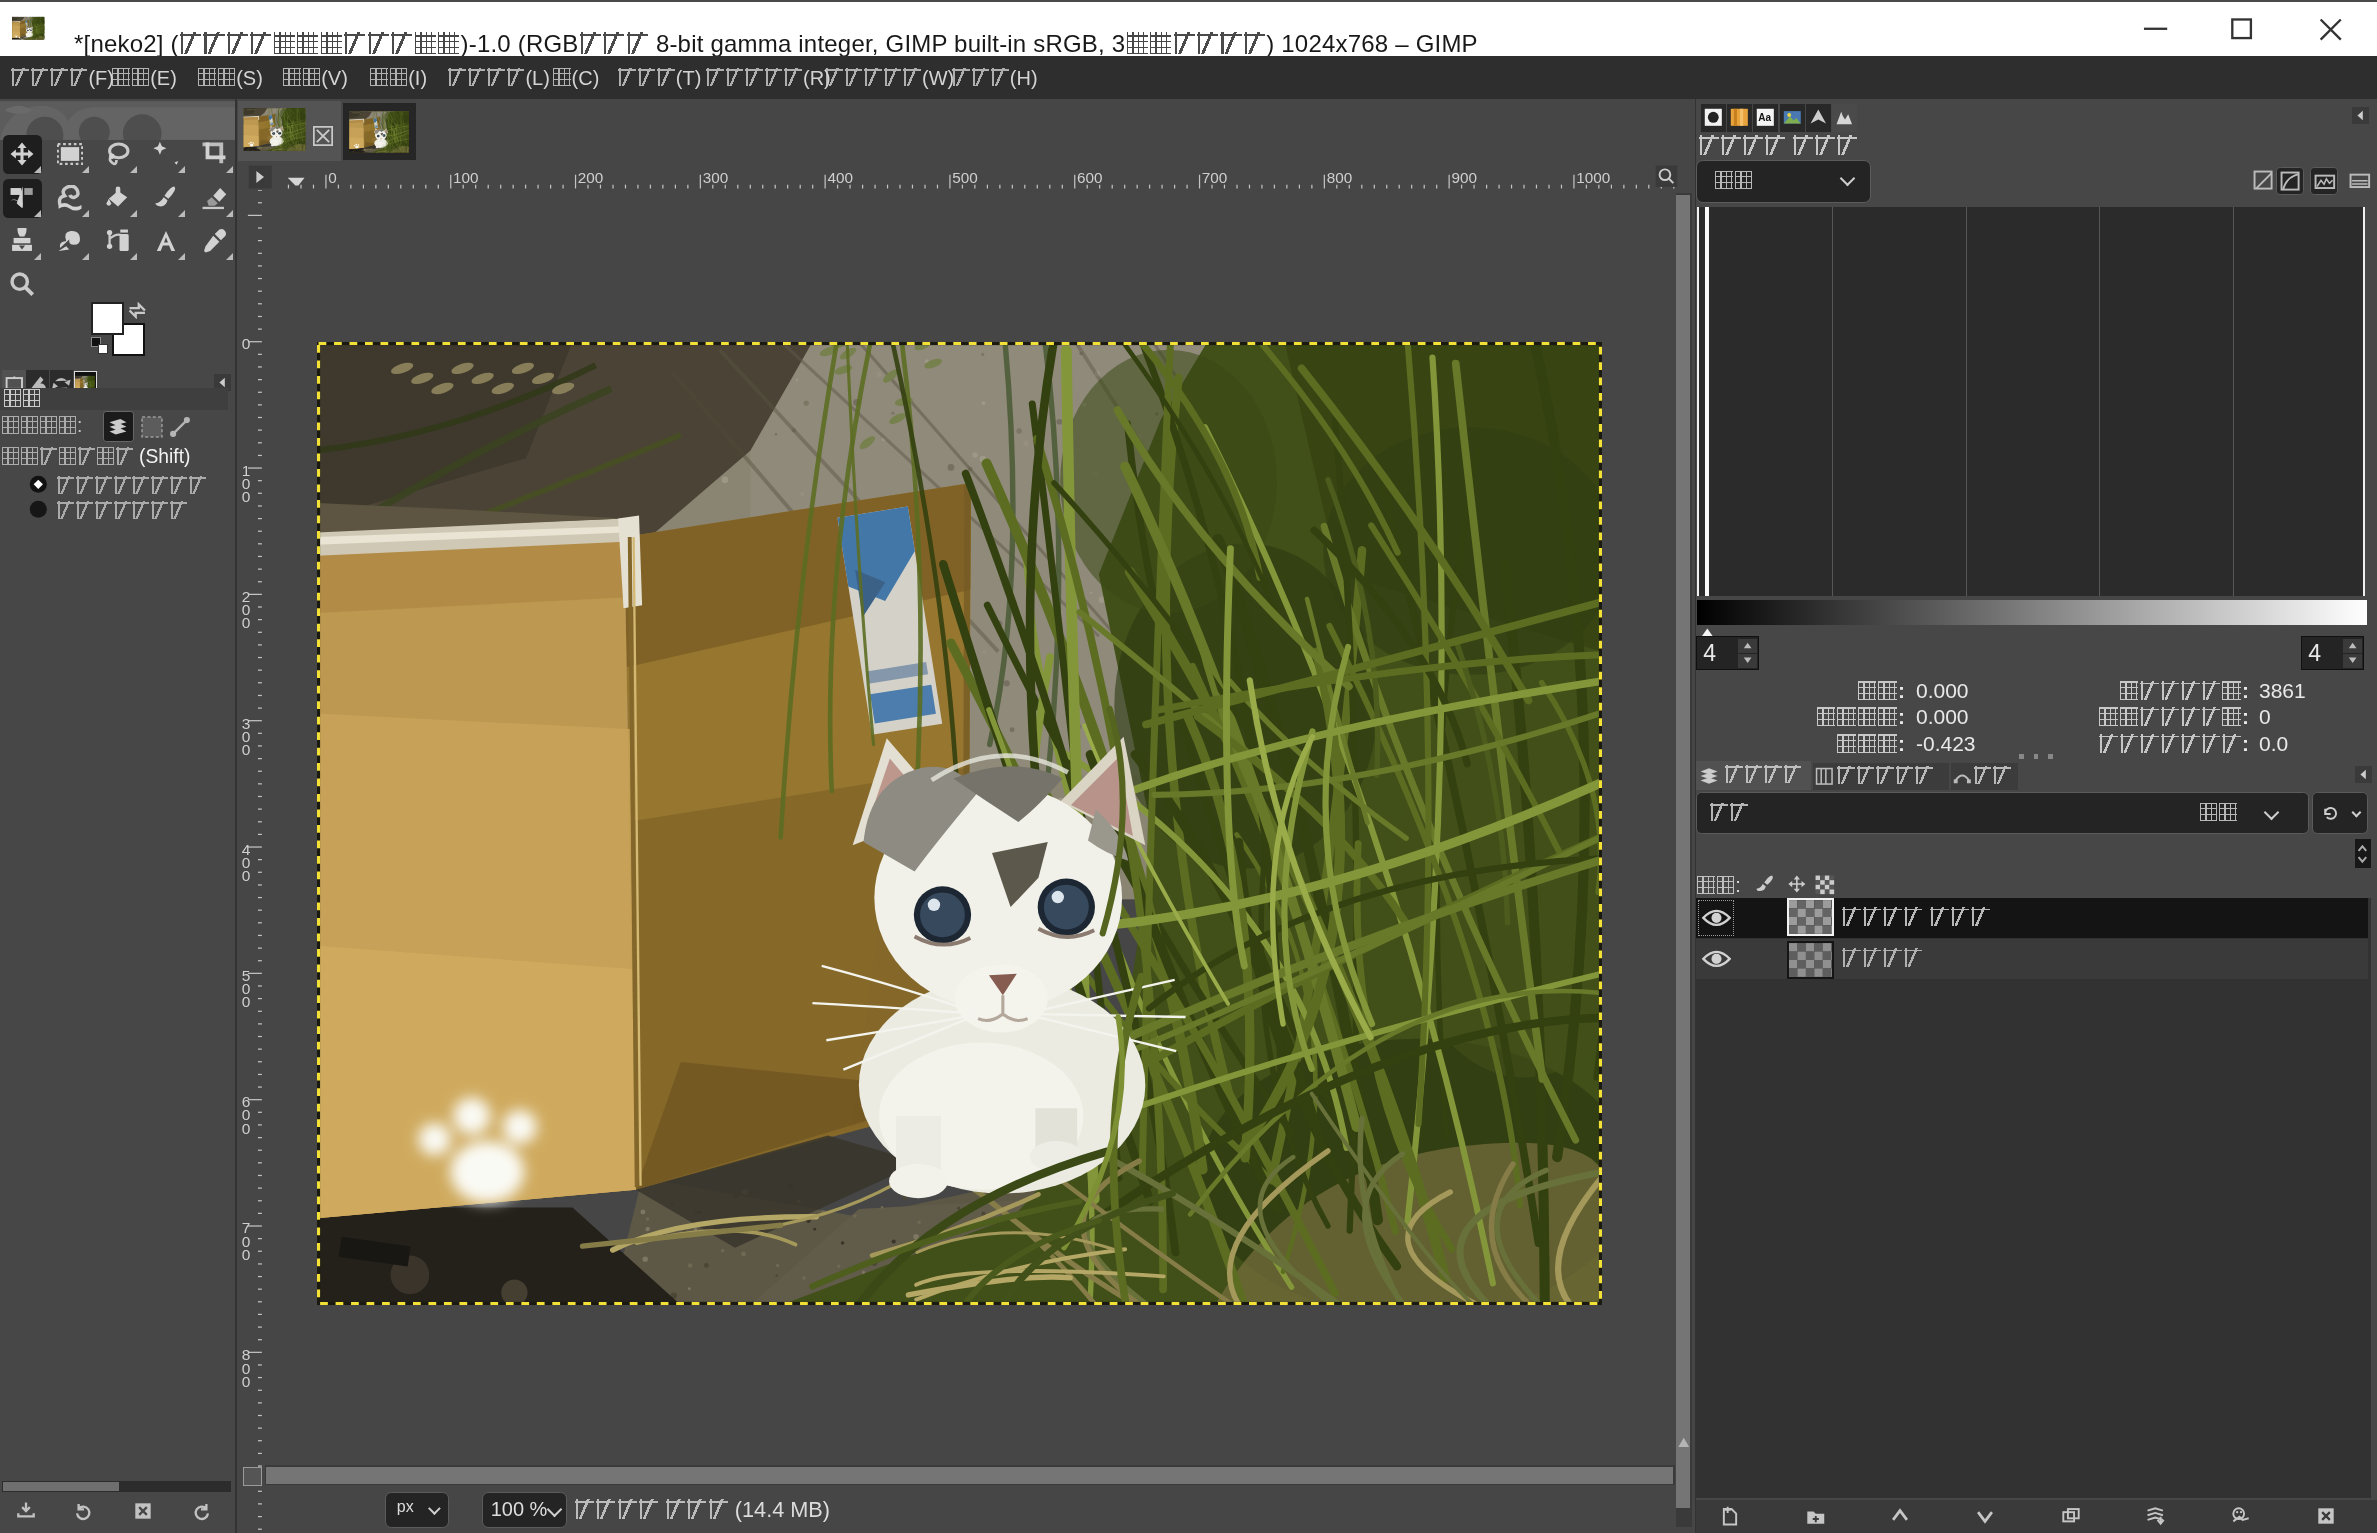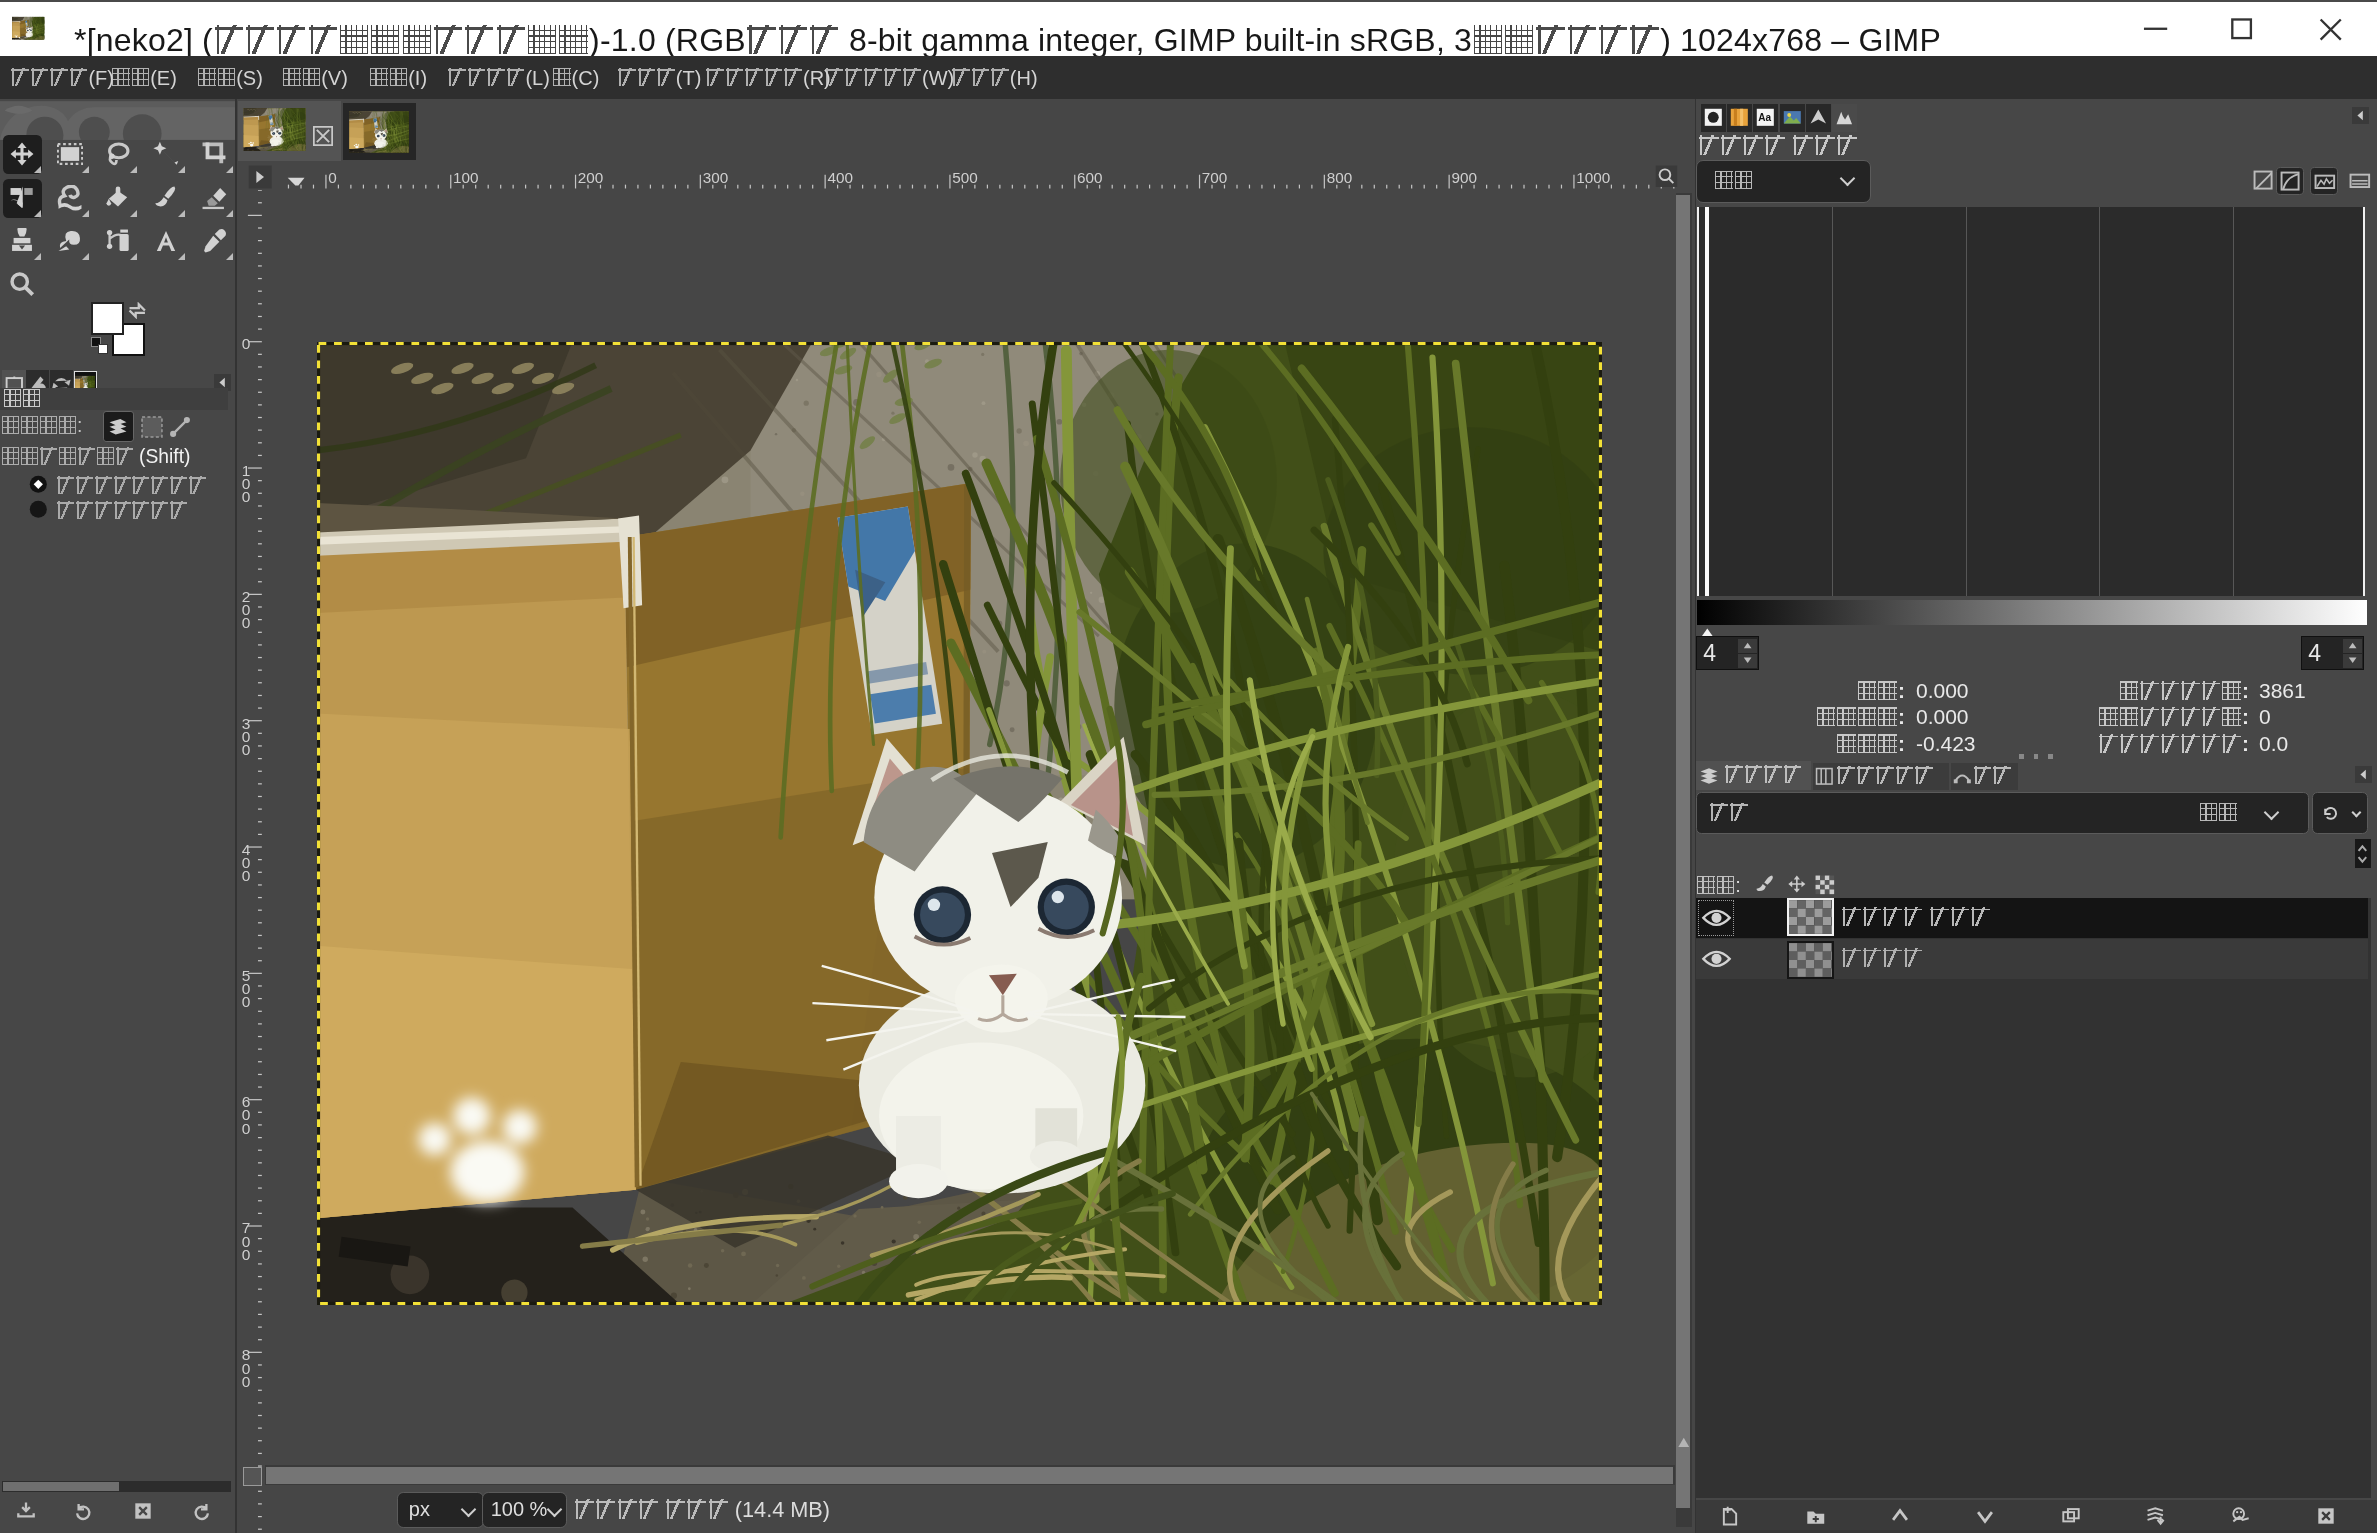--- a/index.html
+++ b/index.html
@@ -9,21 +9,21 @@
   repeating-linear-gradient(90deg,currentColor 0 1.2px,transparent 1.2px 5.4px),
   repeating-linear-gradient(0deg,currentColor 0 1.2px,transparent 1.2px 5.8px);
   opacity:.8}
 i.k{background:
   linear-gradient(113deg,transparent 44%,currentColor 44% 54%,transparent 54%),
   linear-gradient(0deg,transparent 0 82%,currentColor 82% 92%,transparent 92%),
   linear-gradient(90deg,transparent 0 6%,currentColor 6% 16%,transparent 16%);
   opacity:.78}
 
 #titlebar{left:0;top:0;width:2377px;height:56px;background:#fff;color:#181818}
-#titletxt{left:74px;top:22px;font-size:32px;white-space:nowrap;letter-spacing:0.2px}
+#titletxt{left:74px;top:30px;font-size:24px;white-space:nowrap;letter-spacing:0.2px}
 
 #menubar{left:0;top:56px;width:2377px;height:43px;background:#2e2e2e;color:#d4d4d4;
   font-size:20px}
 #menubar span.m{position:absolute;top:10.8px;white-space:nowrap}
 
 #toolbox{left:0;top:99px;width:235px;height:1434px;background:#474747}
 #canvas{left:237px;top:99px;width:1458px;height:1434px;background:#464646}
 #dock{left:1696px;top:99px;width:681px;height:1434px;background:#474747}
 .vsep{top:99px;width:1.5px;height:1434px;background:#333}
 
@@ -1058,21 +1058,21 @@
       <use href="#photo" width="1660" height="1244"></use>
     </svg>
     <div class="abs" style="left:1439px;top:94px;width:15.5px;height:1334px;background:#3a3a3a"></div>
     <div class="abs" style="left:1439px;top:96px;width:14px;height:1313px;background:#757575"></div>
     <svg class="abs" style="left:1439px;top:1334px" width="15.5" height="18.6" viewBox="0 0 20 24">
       <path d="M10,6 L17,18 H3Z" fill="#b5b5b5"></path>
     </svg>
     <div class="abs" style="left:6.2px;top:1368px;width:18.6px;height:18.6px;border:1.5px solid #9a9a9a;background:#555"></div>
     <div class="abs" style="left:28px;top:1366px;width:1410px;height:20px;background:#3a3a3a"></div>
     <div class="abs" style="left:29px;top:1368px;width:1407px;height:17px;background:#757575"></div>
-    <div class="db" style="left:160px;top:1393px;width:87px;height:36px;font-size:20px">
+    <div class="db" style="left:148px;top:1393px;width:64px;height:36px;font-size:16px">
       <span style="position:absolute;left:10.8px;top:5.4px">px</span>
       <span class="chev" style="position:absolute;right:9.3px;top:10.8px"></span>
     </div>
     <div class="db" style="left:245px;top:1393px;width:85px;height:36px;font-size:20px">
       <span style="position:absolute;left:7.7px;top:5.4px">100 %</span>
       <span class="chev" style="position:absolute;right:6.2px;top:10.8px"></span>
     </div>
     <div class="abs" style="left:337px;top:1398px;color:#dcdcdc;font-size:21.7px;white-space:nowrap"><i class="k"></i><i class="k"></i><i class="k"></i><i class="k"></i> <i class="k"></i><i class="k"></i><i class="k"></i> (14.4 MB)</div>
   </div>
 <div class="abs" id="dock">

